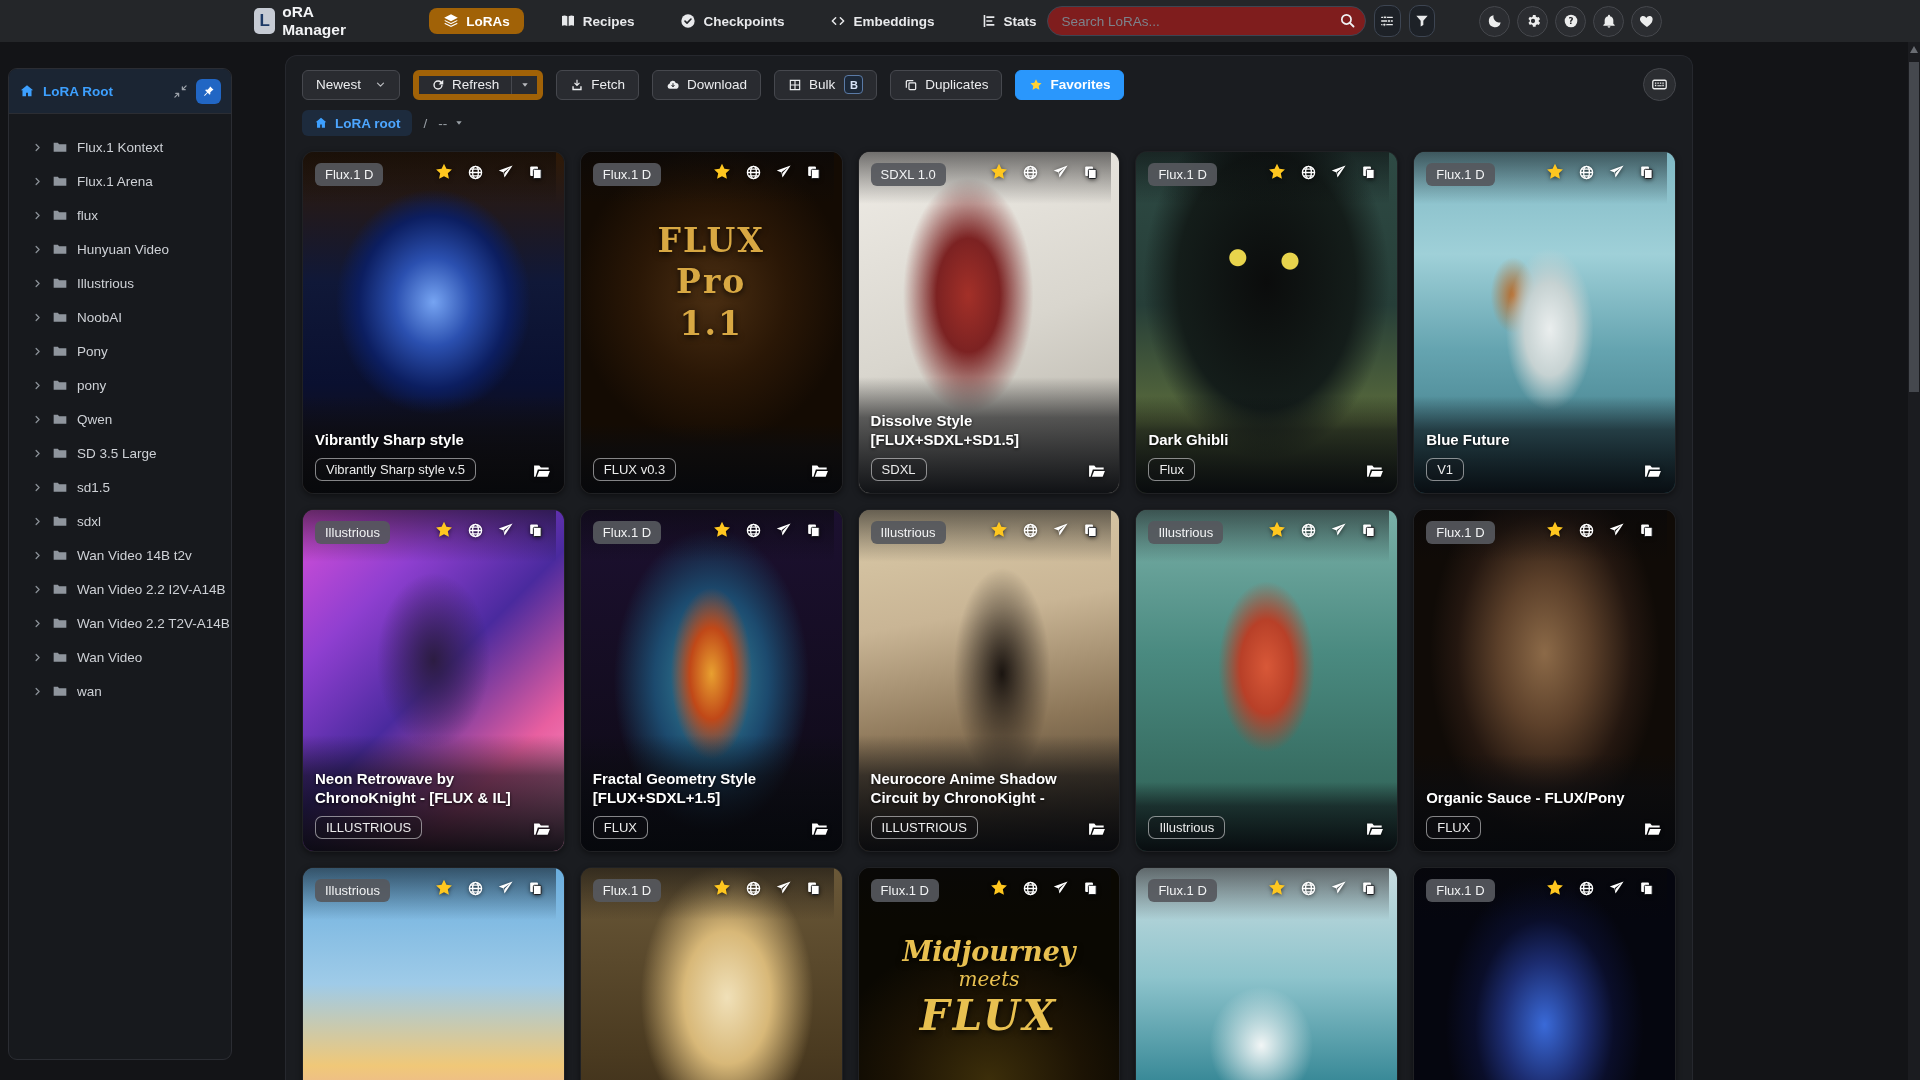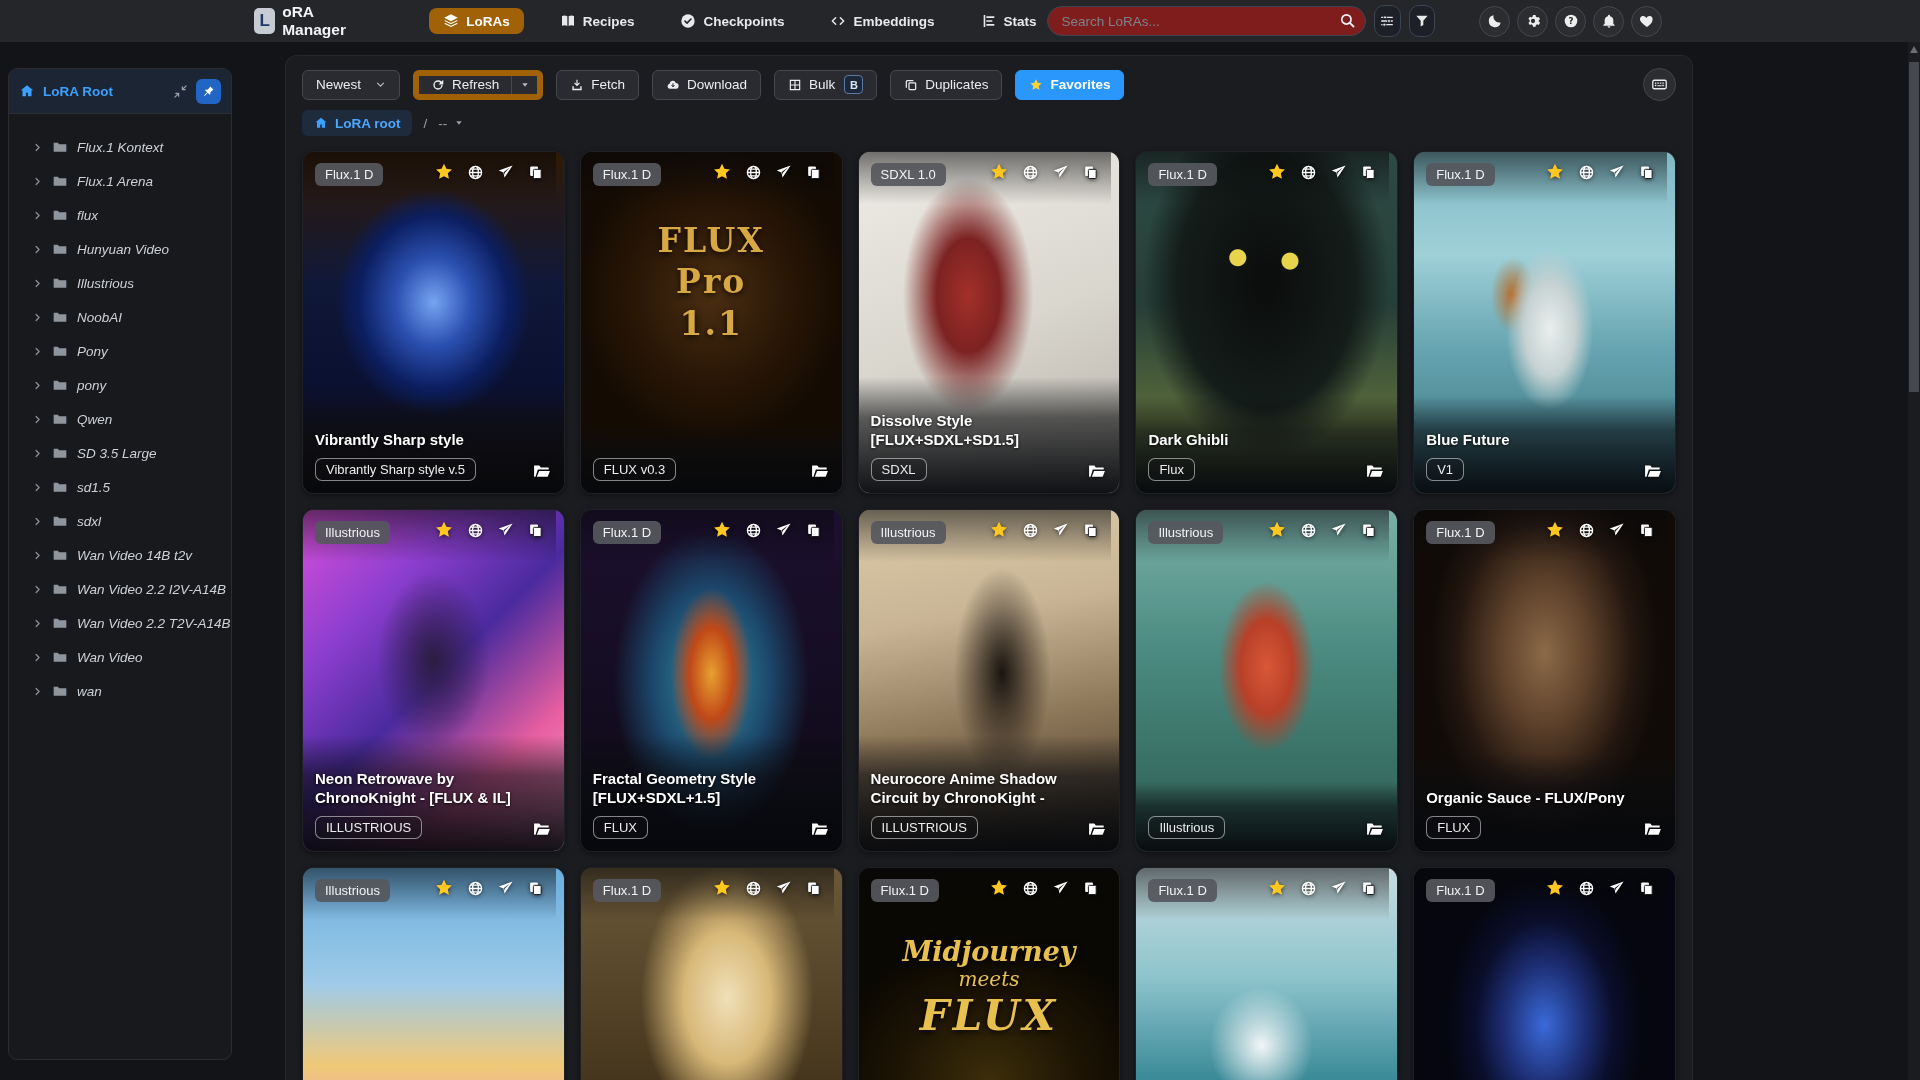--- a/index.html
+++ b/index.html
@@ -38,21 +38,21 @@
   .sidebar-header { height:45px; background:#1b2533; border-bottom:1px solid #2b2d33;
                     display:flex; align-items:center; padding:0 10px; gap:8px; }
   .sidebar-header .home { width:16px; height:16px; color:#3da0ff; }
   .sidebar-root-label { color:#3da0ff; font-weight:bold; font-size:13.5px; flex:1; }
   .collapse-btn { width:15px; height:15px; color:#9aa0a8; cursor:pointer; }
   .pin-btn { width:25px; height:25px; border-radius:6px; background:#2166c4; display:flex;
              align-items:center; justify-content:center; color:#fff; cursor:pointer; }
   .pin-btn svg { width:13px; height:13px; }
   .tree { padding:16px 8px; }
   .tree-item { height:34px; display:flex; align-items:center; gap:9px; padding-left:15px;
-               cursor:pointer; border-radius:6px;font-style:italic; }
+               cursor:pointer; border-radius:6px; }
   .tree-chevron { width:11px; height:11px; color:#8a9097; flex:none; }
   .tree-folder { width:16px; height:16px; color:#8f959d; flex:none; }
   .tree-label { color:#ced1d6; font-size:13.5px; white-space:nowrap; }
 
   
   .content { position:absolute; left:248px; top:55px; width:1408px; height:1025px;
              background:#1a1c20; border:1px solid #26282e; border-bottom:none;
              border-radius:12px 12px 0 0; padding:0 16px; overflow:hidden;margin-left:37px; }
   .toolbar { margin-top:13px; display:flex; align-items:center; gap:13px; height:31px; }
   .btn { background:#292b30; border:1px solid #46484e; border-radius:6px; height:30px;

